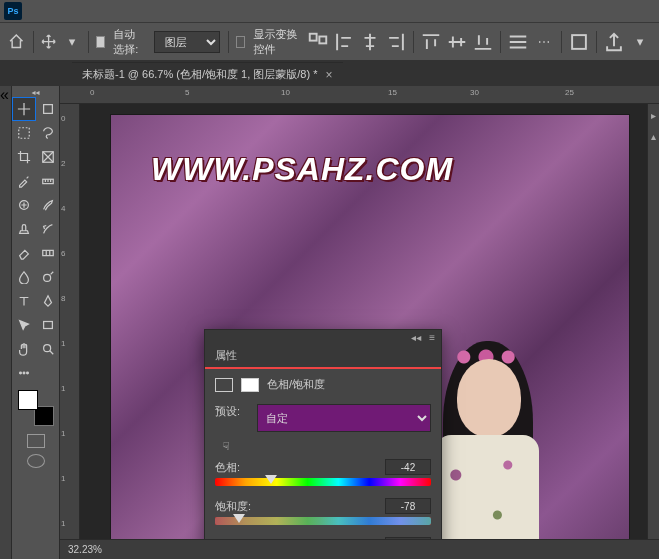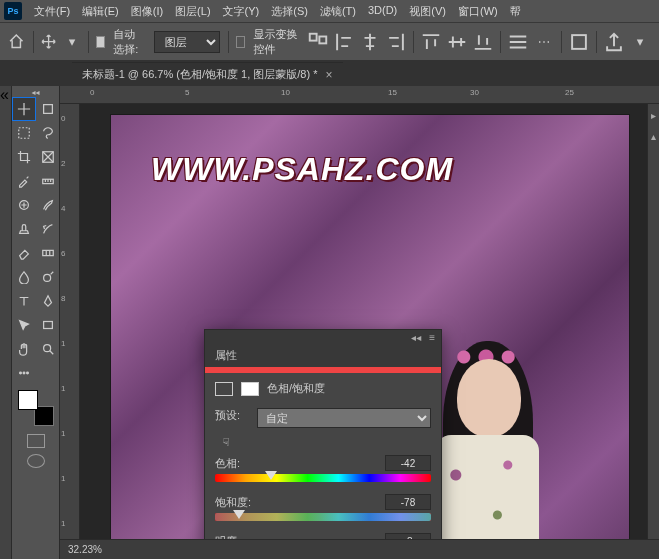--- a/index.html
+++ b/index.html
@@ -42,58 +42,45 @@
 .imgbox{position:absolute;left:30px;top:10px;width:520px;height:430px;background:linear-gradient(135deg,#7b4a7d 0%,#a56aa3 18%,#6b3d6f 35%,#9b6399 52%,#5c3360 70%,#8c5690 88%,#6a3f6e 100%);overflow:hidden;border:1px solid #1a1a1a}
 .imgbox .wm{position:absolute;top:36px;left:40px;font-size:32px;font-weight:900;color:#fff;font-style:italic;letter-spacing:1px;text-shadow:2px 2px 0 #5a1020,-1px -1px 0 #5a1020,1px -1px 0 #5a1020,-1px 1px 0 #5a1020}
 .person{position:absolute;right:70px;top:120px;width:150px;height:310px}
 .person .head{width:64px;height:78px;background:#e8c9b5;border-radius:50% 50% 46% 46%;margin:0 auto;position:relative}
 .person .hair{position:absolute;top:106px;left:34px;width:90px;height:170px;background:#1a1618;border-radius:48% 48% 30% 30%}
 .person .crown{position:absolute;top:112px;left:40px;width:74px;height:20px;background:radial-gradient(circle at 20% 50%,#d46aa8 0 6px,transparent 7px),radial-gradient(circle at 50% 50%,#c85a9c 0 7px,transparent 8px),radial-gradient(circle at 80% 50%,#d46aa8 0 6px,transparent 7px)}
 .person .dress{position:absolute;top:200px;left:26px;width:104px;height:200px;background:#e8e3d4;border-radius:16px 16px 40px 40px;background-image:radial-gradient(circle at 20% 20%,#9c5a8a 0 5px,transparent 6px),radial-gradient(circle at 60% 40%,#7a8c5a 0 4px,transparent 5px),radial-gradient(circle at 40% 70%,#9c5a8a 0 5px,transparent 6px),radial-gradient(circle at 80% 80%,#7a8c5a 0 4px,transparent 5px),radial-gradient(circle at 15% 55%,#b86aa0 0 4px,transparent 5px),radial-gradient(circle at 70% 15%,#b86aa0 0 4px,transparent 5px)}
 .panel{position:absolute;left:124px;top:225px;width:238px;height:330px;background:#454545;border:1px solid #2a2a2a;box-shadow:0 4px 16px rgba(0,0,0,.5);color:#ccc;font-size:11px;z-index:10}
 .panel .ptabs{height:14px;display:flex;justify-content:flex-end;align-items:center;gap:8px;padding:0 6px;background:#383838}
 .panel .ptabs span{font-size:10px;color:#aaa}
-.panel .ptitle{padding:4px 10px;background:#383838;border-bottom:6px solid #ef4444}
+.panel .ptitle{padding:4px 10px;background:#383838;border-bottom:2px solid #ef4444}
 .panel .adjhead{display:flex;align-items:center;gap:8px;padding:8px 10px}
 .panel .adjhead .bx{width:18px;height:14px;border:1px solid #ccc;display:inline-block}
 .panel .adjhead .bx.mask{background:#fff}
 .panel .row{display:flex;align-items:flex-start;gap:6px;padding:4px 10px}
 .panel .row .lbl{width:36px}
-.panel select{flex:1;background:#737373;color:#ddd;border:1px solid #2a2a2a;height:20px;font-size:11px;padding:0 4px}
+.panel select{flex:1;background:#701a75;color:#ddd;border:1px solid #2a2a2a;height:28px;font-size:11px;padding:0 4px}
 .panel select.hl{outline:1px solid #1473e6}
 .panel .slrow{padding:2px 10px 10px 10px}
 .panel .slhead{display:flex;justify-content:space-between;align-items:center;margin-bottom:3px}
 .panel .slhead input{width:46px;background:#3a3a3a;border:1px solid #2a2a2a;color:#ddd;font-size:10px;text-align:center;height:16px}
 .panel .track{height:8px;position:relative;border-radius:2px}
 .panel .track .thumb{position:absolute;top:-3px;width:0;height:0;border-left:6px solid transparent;border-right:6px solid transparent;border-top:9px solid #ddd;transform:translateX(-6px)}
 .huetrack{background:linear-gradient(90deg,red,orange,yellow,lime,cyan,blue,magenta,red)}
 .sattrack{background:linear-gradient(90deg,#888 0%,#888 48%,cyan 100%);position:relative}
 .sattrack::before{content:"";position:absolute;inset:0;background:linear-gradient(90deg,red,orange,yellow,lime,cyan,blue,magenta,red);opacity:.35}
 .statusbar{height:20px;background:#3c3c3c;border-top:1px solid #2a2a2a;display:flex;align-items:center;padding:0 8px;font-size:10px;color:#ccc}
 .rstrip{width:12px;background:#434343;border-left:1px solid #2a2a2a;display:flex;flex-direction:column;align-items:center;padding-top:6px;gap:10px;color:#aaa;font-size:10px}
 svg{stroke:#ccc;fill:none;stroke-width:1.4}
 </style>
 </head>
 <body>
 
 <div class="menubar">
   <div class="logo">Ps</div>
-  <div id="menuitems" style="display:flex">
-      <div class="mi">文件(F)</div>
-      <div class="mi">编辑(E)</div>
-      <div class="mi">图像(I)</div>
-      <div class="mi">图层(L)</div>
-      <div class="mi">文字(Y)</div>
-      <div class="mi">选择(S)</div>
-      <div class="mi">滤镜(T)</div>
-      <div class="mi">3D(D)</div>
-      <div class="mi">视图(V)</div>
-      <div class="mi">窗口(W)</div>
-      <div class="mi">帮</div>
-    </div>
 </div>
 
 <div class="optbar">
   <div class="home">
       <svg viewBox="0 0 16 16">
         <path d="M2 8 8 2l6 6M4 7v7h8V7"></path>
       </svg>
     </div>
   <div class="sep"></div>
   <div class="ico">

